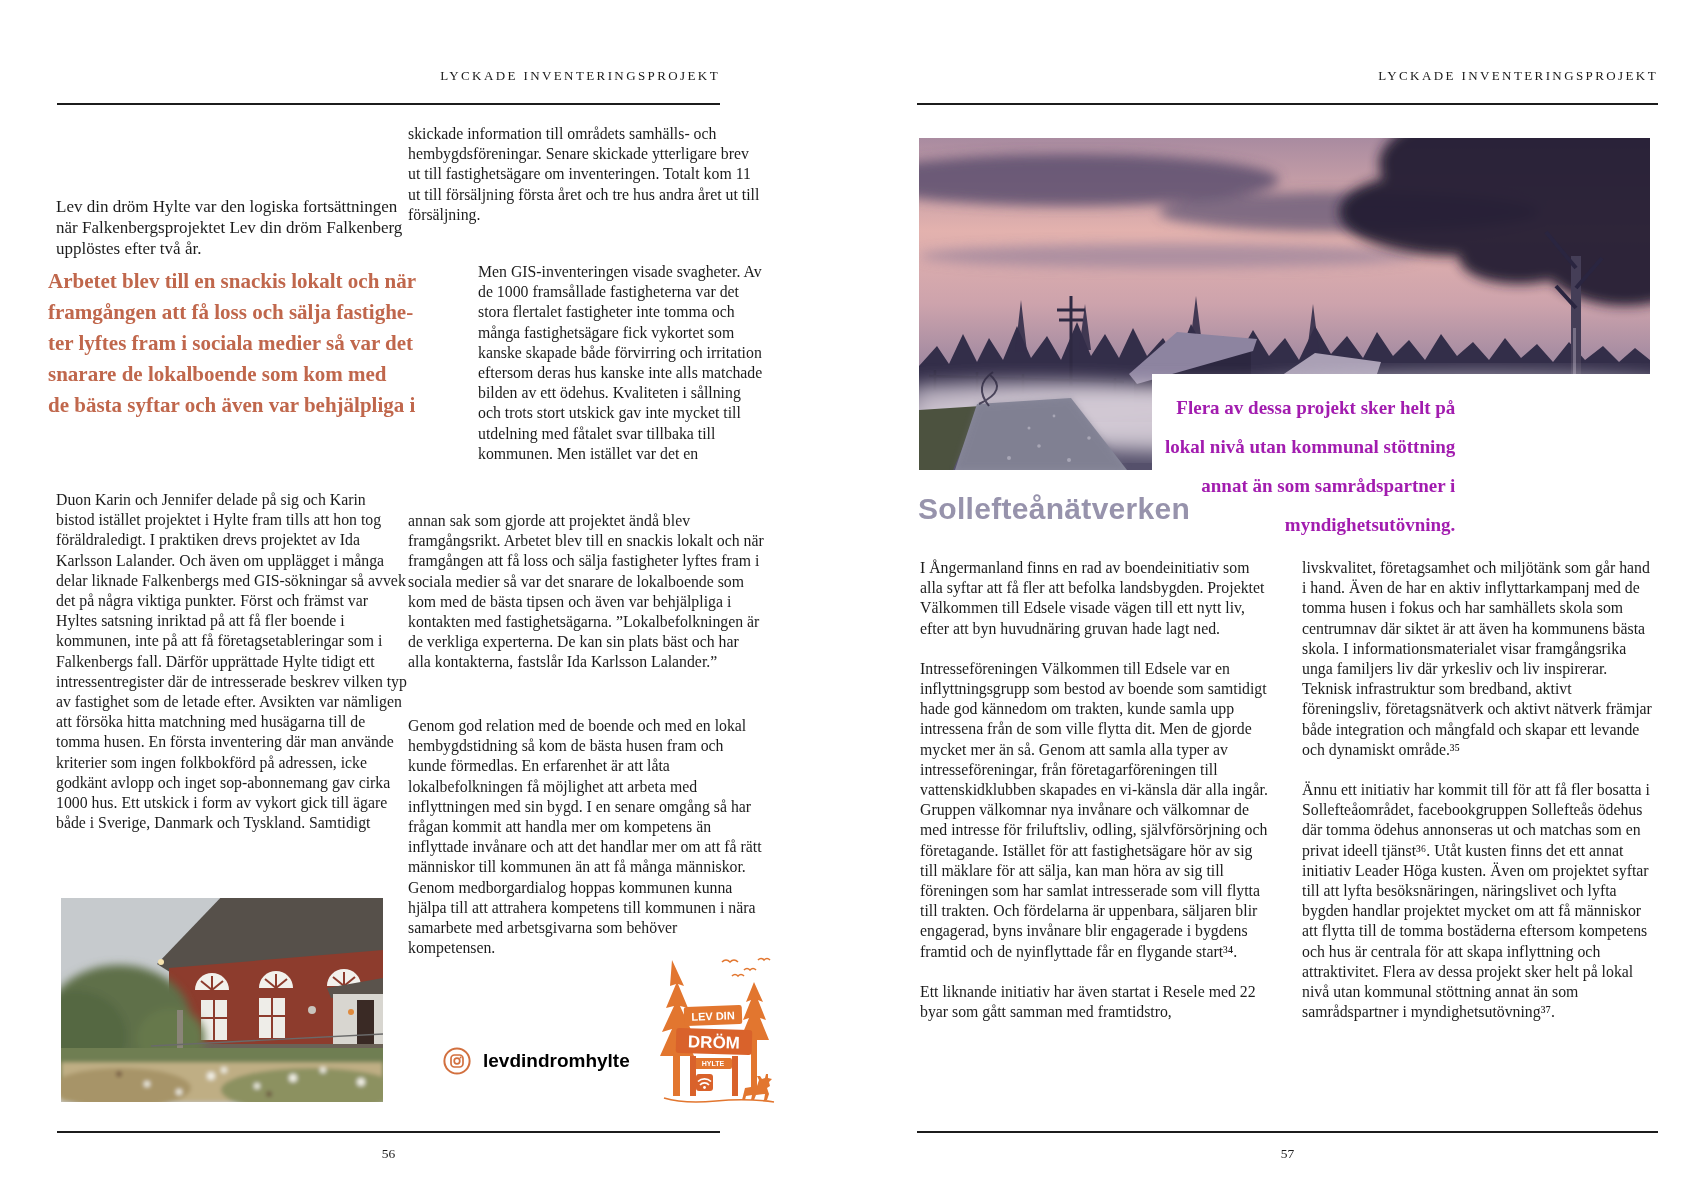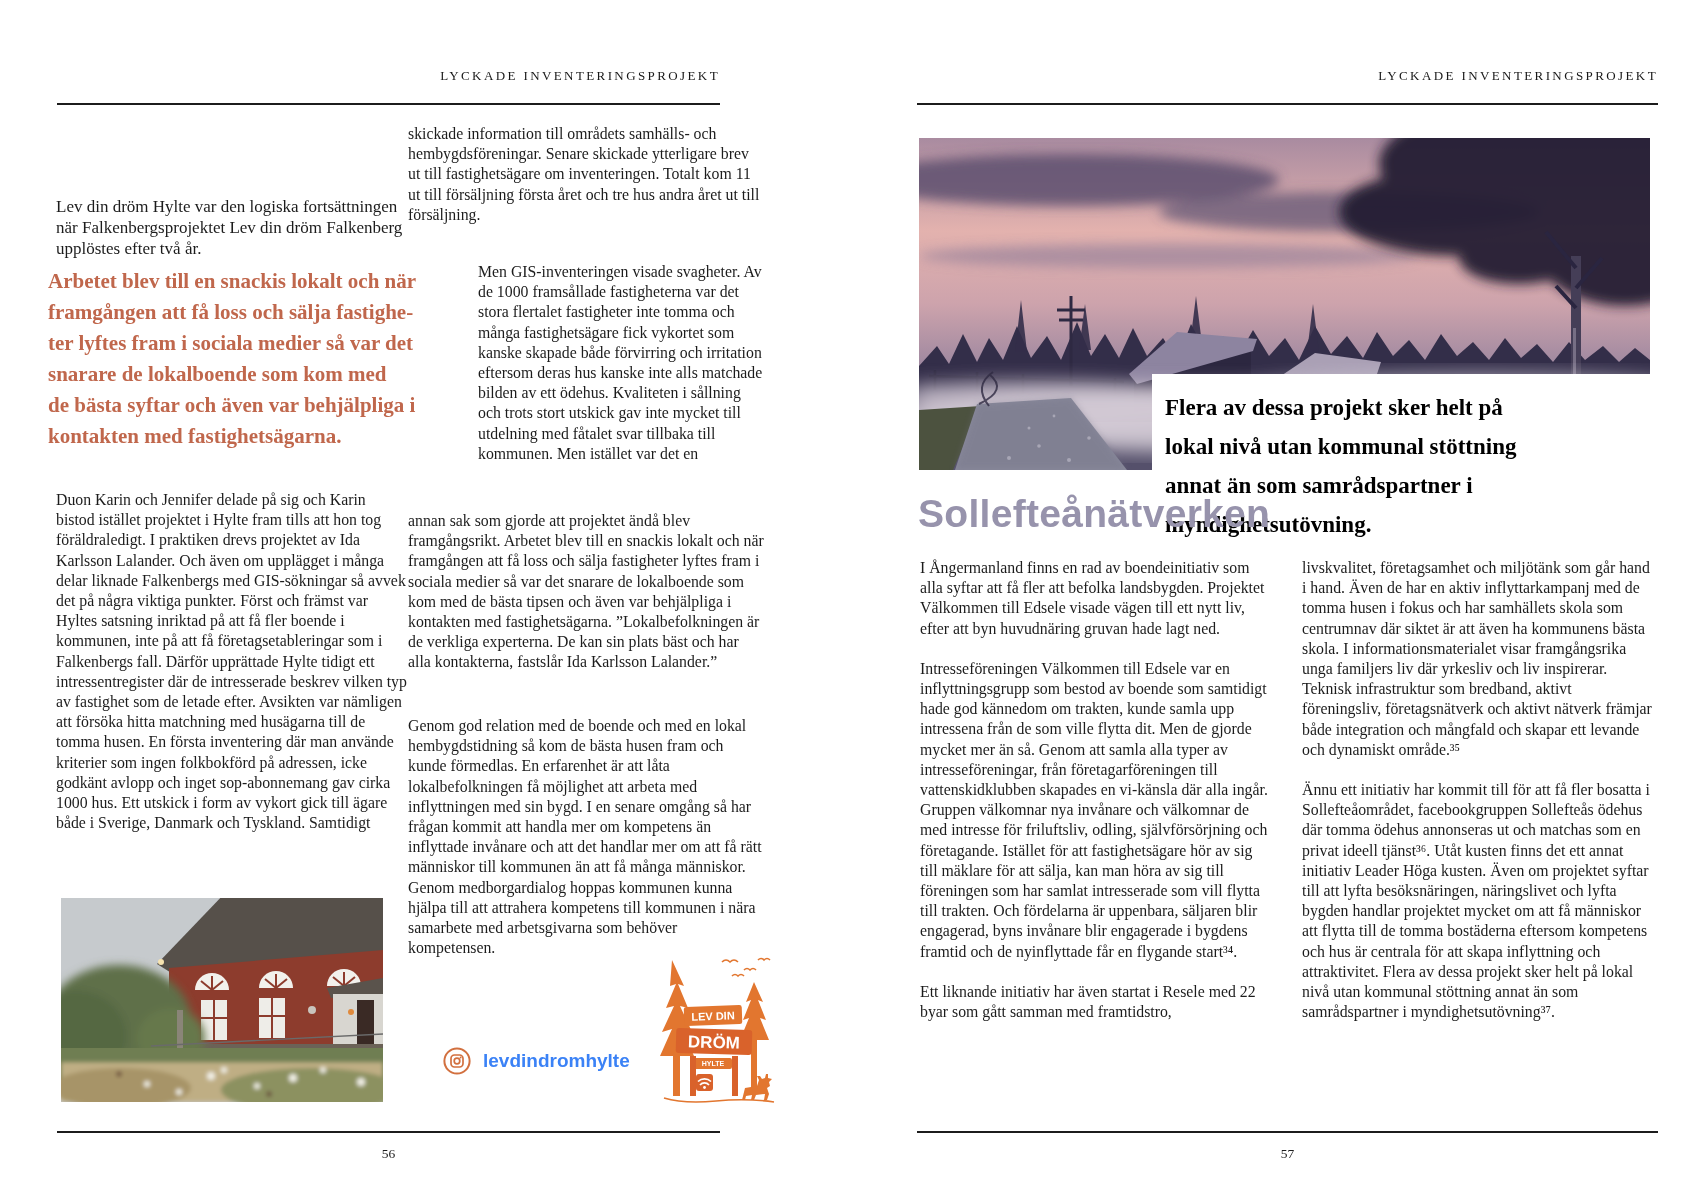--- a/index.html
+++ b/index.html
@@ -3,52 +3,51 @@
 <meta charset="utf-8">
 <style>
   html,body{margin:0;padding:0;background:#ffffff;}
   .spread{position:relative;width:1702px;height:1202px;background:#ffffff;
           font-family:"Liberation Serif",serif;color:#1c1c1c;overflow:hidden;}
   .running-head{position:absolute;font-size:13px;letter-spacing:2.4px;text-align:right;color:#181818;}
   .rule{position:absolute;height:1.6px;background:#1c1c1c;}
   .title{position:absolute;font-family:"Liberation Sans",sans-serif;font-weight:bold;
          font-size:31px;letter-spacing:.3px;color:#c66c4c;white-space:nowrap;}
   .heading-purple{position:absolute;font-family:"Liberation Sans",sans-serif;font-weight:bold;
-         font-size:39px;letter-spacing:.3px;color:#9793ac;white-space:nowrap;}
+         font-size:30px;letter-spacing:.3px;color:#9793ac;white-space:nowrap;}
   .intro{position:absolute;font-size:17px;line-height:21px;}
   .body{position:absolute;font-size:15.8px;line-height:20.2px;}
   .body p{margin:0 0 20px 0;}
   .body p:last-child{margin-bottom:0;}
   .pq-orange{position:absolute;font-weight:bold;font-size:21px;line-height:31px;color:#c0674c;white-space:nowrap;}
-  .pq-purple{position:absolute;font-weight:bold;font-size:23px;line-height:39px;color:#000000;white-space:nowrap;}
+  .pq-purple{position:absolute;font-weight:bold;font-size:19px;line-height:39px;color:#a21caf;white-space:nowrap;text-align:right;}
   .pagenum{position:absolute;font-size:13.5px;text-align:center;color:#1c1c1c;}
   .photo{position:absolute;display:block;}
   .white-panel{position:absolute;background:#ffffff;}
   .ig-row{position:absolute;display:flex;align-items:center;gap:12px;}
-  .ig-handle{font-family:"Liberation Sans",sans-serif;font-weight:bold;font-size:19px;color:#3b82f6;}
+  .ig-handle{font-family:"Liberation Sans",sans-serif;font-weight:bold;font-size:19px;color:#000000;}
   svg{display:block;}
 </style>
 </head>
 <body>
 
 <div class="spread">
 
   <div class="running-head" style="left:57px;top:68px;width:663px">LYCKADE INVENTERINGSPROJEKT</div>
   <div class="rule" style="left:57px;top:103px;width:663px"></div>
 
 
   <div class="intro" style="left:56px;top:196px;width:352px">Lev din dröm Hylte var den logiska fortsättningen när Falkenbergsprojektet Lev din dröm Falkenberg upplöstes efter två år.</div>
 
   <div class="pq-orange" style="left:48px;top:266px">
     <div>Arbetet blev till en snackis lokalt och när</div>
     <div>framgången att få loss och sälja fastighe-</div>
     <div>ter lyftes fram i sociala medier så var det</div>
     <div>snarare de lokalboende som kom med</div>
     <div>de bästa syftar och även var behjälpliga i</div>
-    <div>kontakten med fastighetsägarna.</div>
   </div>
 
   <div class="body" style="left:56px;top:490px;width:352px">
     <p>Duon Karin och Jennifer delade på sig och Karin bistod istället projektet i Hylte fram tills att hon tog föräldraledigt. I praktiken drevs projektet av Ida Karlsson Lalander. Och även om upplägget i många delar liknade Falkenbergs med GIS-sökningar så avvek det på några viktiga punkter. Först och främst var Hyltes satsning inriktad på att få fler boende i kommunen, inte på att få företagsetableringar som i Falkenbergs fall. Därför upprättade Hylte tidigt ett intressentregister där de intresserade beskrev vilken typ av fastighet som de letade efter. Avsikten var nämligen att försöka hitta matchning med husägarna till de tomma husen. En första inventering där man använde kriterier som ingen folkbokförd på adressen, icke godkänt avlopp och inget sop-abonnemang gav cirka 1000 hus. Ett utskick i form av vykort gick till ägare både i Sverige, Danmark och Tyskland. Samtidigt</p>
   </div>
 
   <svg class="photo" style="left:61px;top:898px" width="322" height="204" viewBox="0 0 322 204" role="img">
     <defs>
       <filter id="b2">
           <feGaussianBlur stdDeviation="2"></feGaussianBlur>

